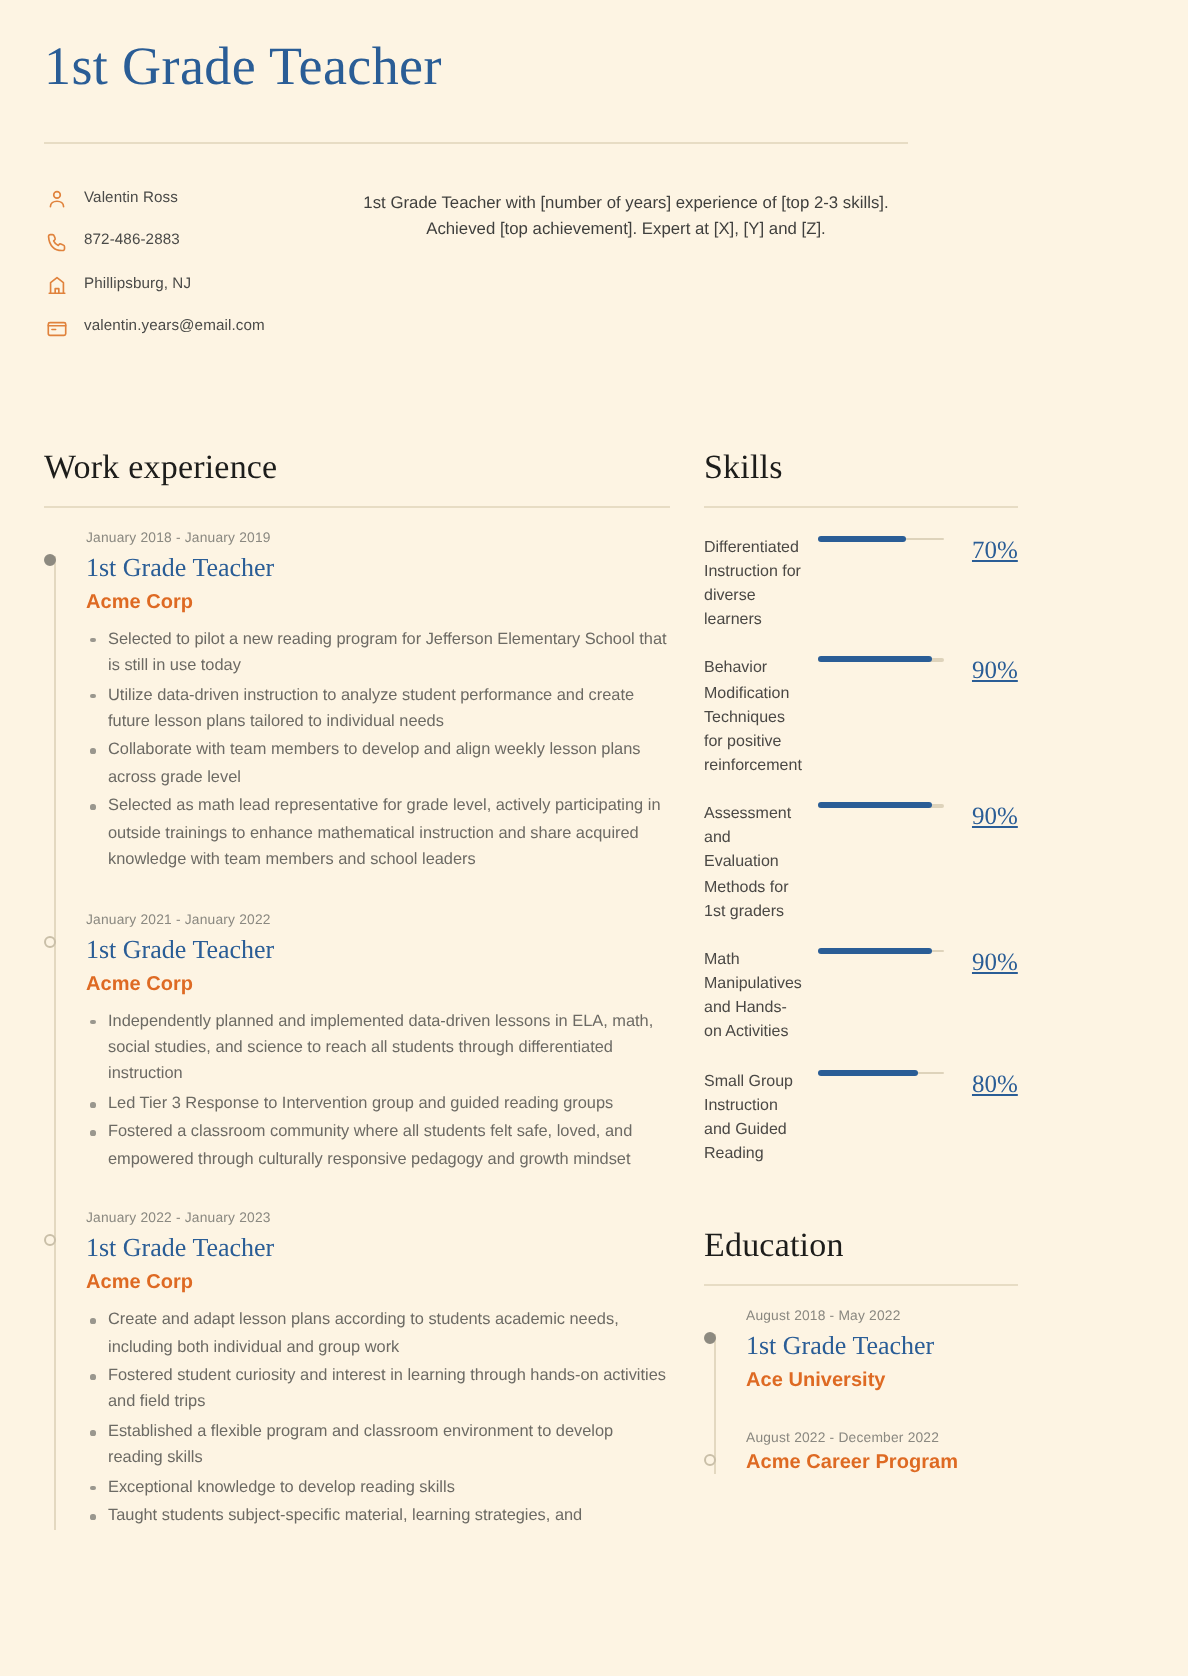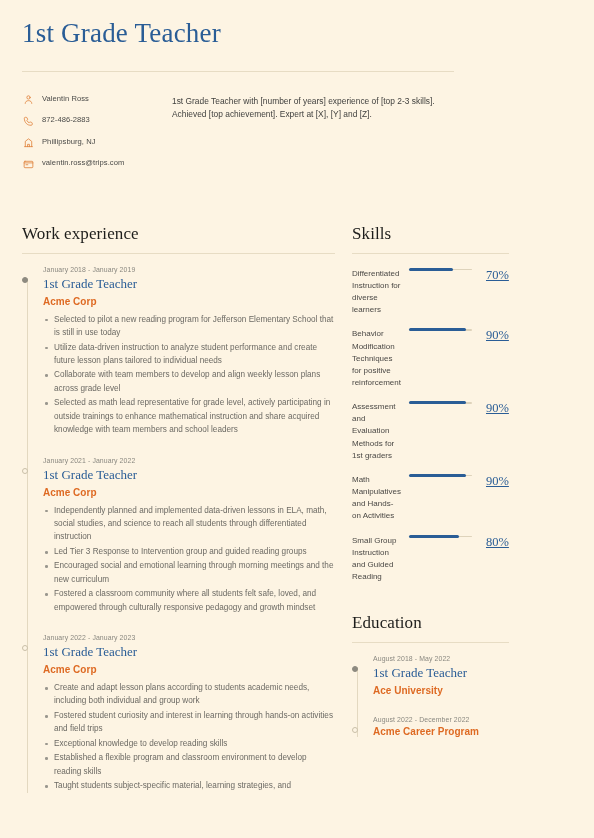--- a/index.html
+++ b/index.html
@@ -73,20 +73,21 @@
     white-space: nowrap;
   }
   .summary {
     flex: 1;
     font-size: 8.4px;
     line-height: 1.62;
     color: #3f3f3d;
     padding-left: 22px;
     padding-top: 1px;
     letter-spacing: 0.01px;
+    text-align: center;
   }
 
   
   .columns {
     display: flex;
     margin-top: 44px;
   }
   .col-left {
     width: 313px;
     flex: 0 0 313px;
@@ -277,21 +278,21 @@
           <span class="contact-text">Phillipsburg, NJ</span>
         </div>
         <div class="contact-row">
           <span class="contact-icon">
             <svg width="11" height="11" viewBox="0 0 24 24" fill="none" stroke="currentColor" stroke-width="1.8" stroke-linecap="round" stroke-linejoin="round">
               <rect x="2.5" y="5" width="19" height="14" rx="1.8"></rect>
               <path d="M2.5 8.5h19"></path>
               <path d="M6.5 12.5h4"></path>
             </svg>
           </span>
-          <span class="contact-text">valentin.ross@trips.com</span>
+          <span class="contact-text">valentin.years@email.com</span>
         </div>
       </div>
     <div class="summary">1st Grade Teacher with [number of years] experience of [top 2-3 skills]. Achieved [top achievement]. Expert at [X], [Y] and [Z].</div>
   </div>
 
   <div class="columns">
 
     <div class="col-left">
       <h2 class="section-title">Work experience</h2>
       <div class="section-rule"></div>
@@ -309,34 +310,33 @@
             </ul>
           </div>
           <div class="entry">
             <span class="dot hollow"></span>
             <div class="entry-date">January 2021 - January 2022</div>
             <div class="entry-title">1st Grade Teacher</div>
             <div class="entry-org">Acme Corp</div>
             <ul class="entry-bullets">
               <li>Independently planned and implemented data-driven lessons in ELA, math, social studies, and science to reach all students through differentiated instruction</li>
               <li>Led Tier 3 Response to Intervention group and guided reading groups</li>
-              <li>Encouraged social and emotional learning through morning meetings and the new curriculum</li>
               <li>Fostered a classroom community where all students felt safe, loved, and empowered through culturally responsive pedagogy and growth mindset</li>
             </ul>
           </div>
           <div class="entry">
             <span class="dot hollow"></span>
             <div class="entry-date">January 2022 - January 2023</div>
             <div class="entry-title">1st Grade Teacher</div>
             <div class="entry-org">Acme Corp</div>
             <ul class="entry-bullets">
               <li>Create and adapt lesson plans according to students academic needs, including both individual and group work</li>
               <li>Fostered student curiosity and interest in learning through hands-on activities and field trips</li>
+              <li>Established a flexible program and classroom environment to develop reading skills</li>
               <li>Exceptional knowledge to develop reading skills</li>
-              <li>Established a flexible program and classroom environment to develop reading skills</li>
               <li>Taught students subject-specific material, learning strategies, and</li>
             </ul>
           </div>
         </div>
     </div>
 
     <div class="col-gap"></div>
 
     <div class="col-right">
       <h2 class="section-title">Skills</h2>

